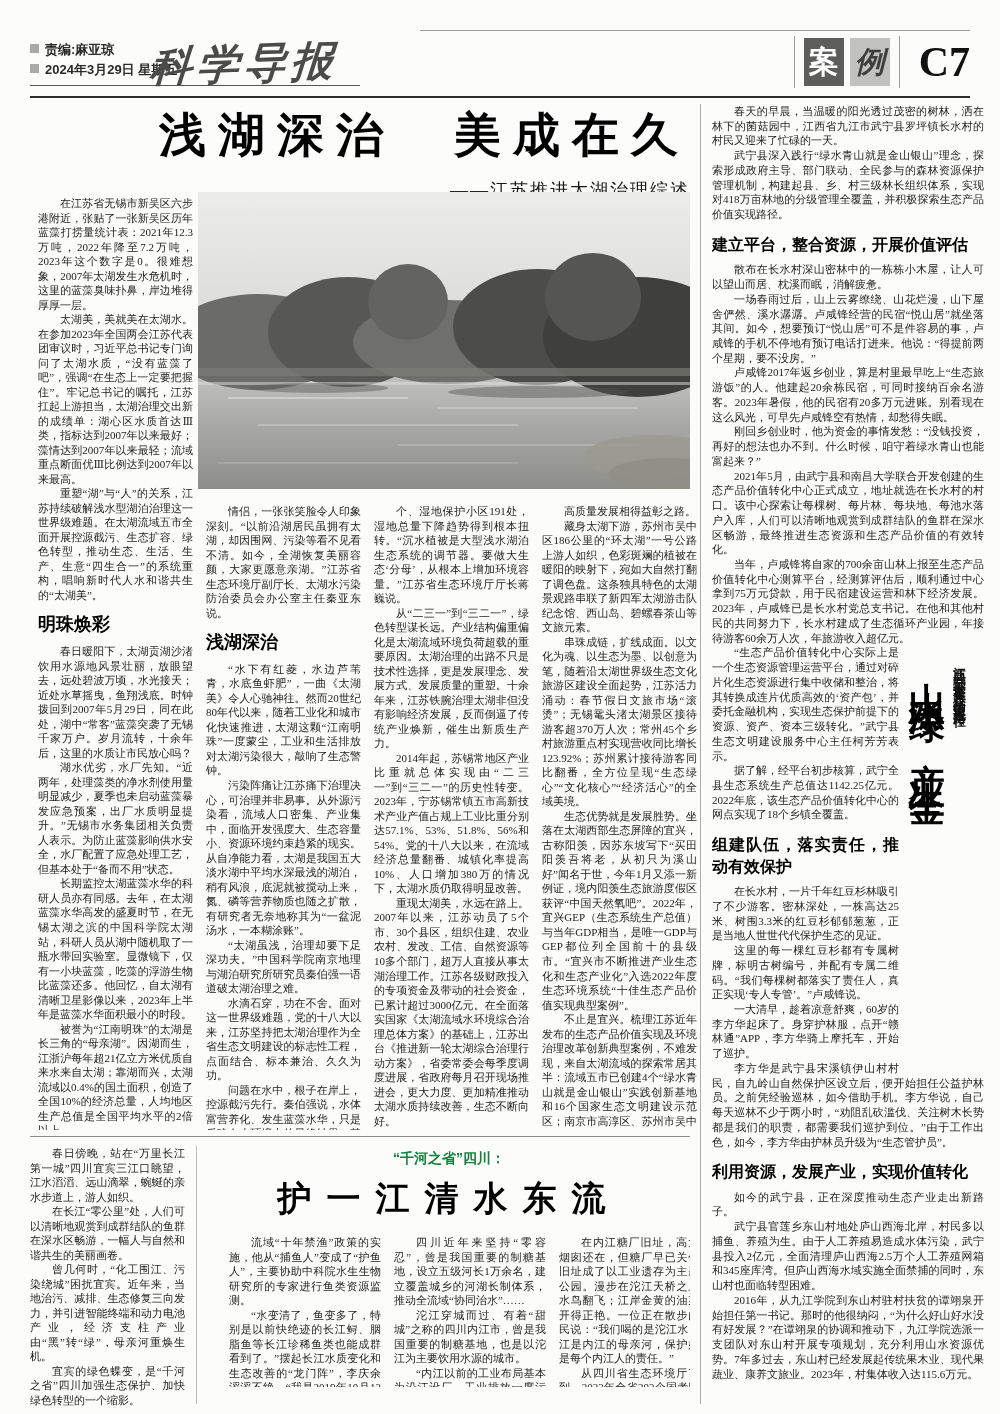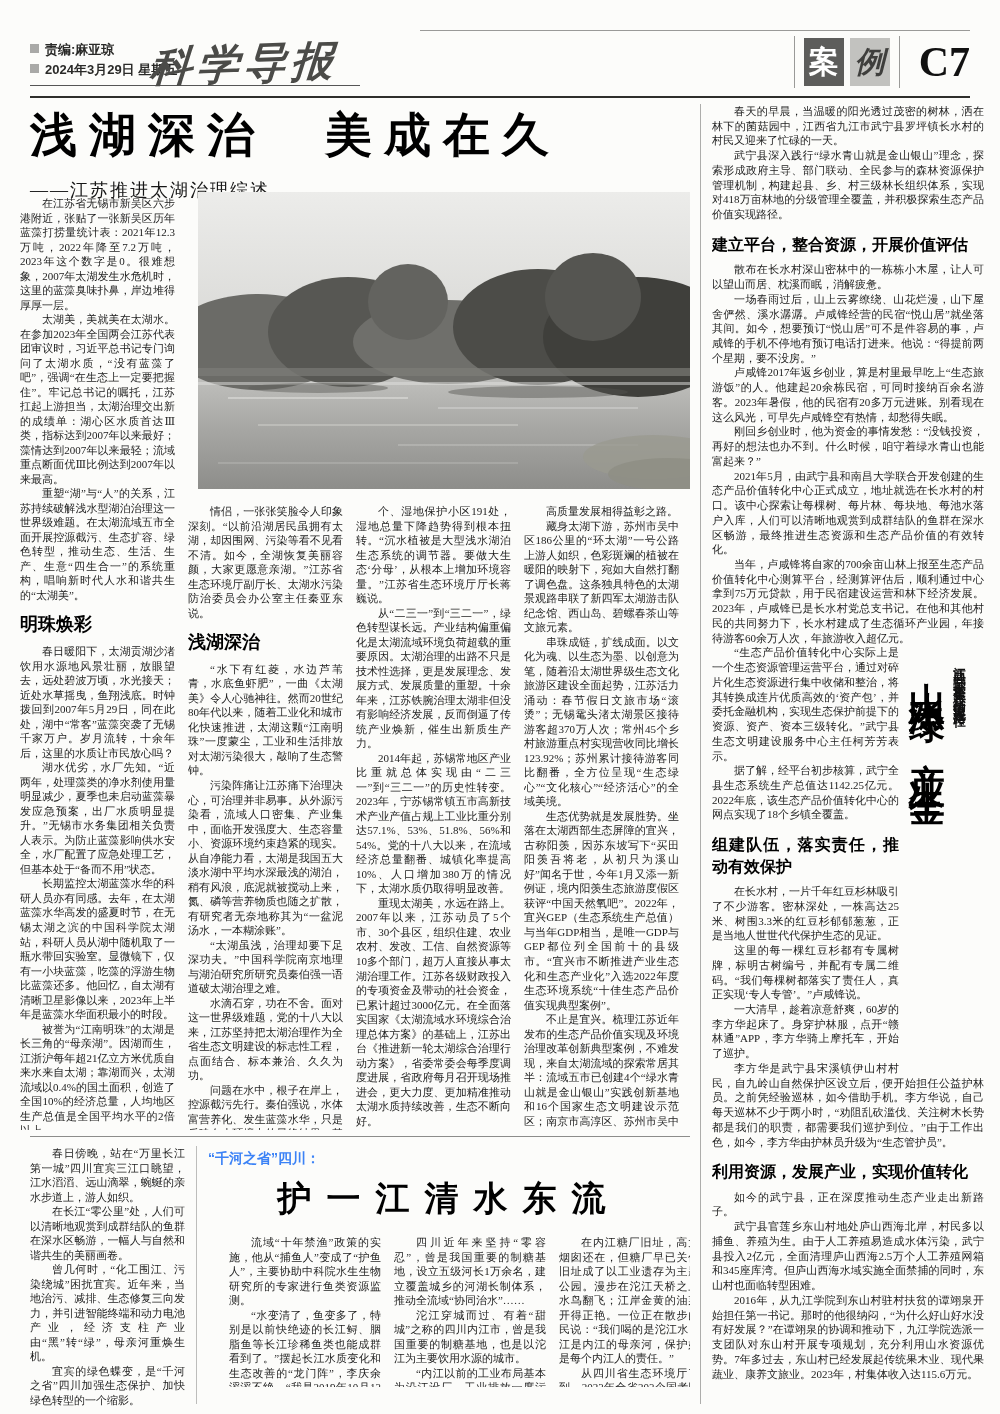--- a/index.html
+++ b/index.html
@@ -18,26 +18,26 @@
             letter-spacing:5px;transform:rotate(-2deg) skewX(-6deg);}
   .page-tag{position:absolute;right:30px;top:36px;display:flex;align-items:center;height:52px;}
   .tag-vline{width:1px;height:52px;background:#9a9a98;margin:0 9px;}
   .tag-box{width:40px;height:48px;display:flex;align-items:center;justify-content:center;
            font-size:30px;font-weight:700;}
   .tag-box.dark{background:#5d5d5b;color:#ffffff;font-family:"Liberation Sans",sans-serif;margin-right:6px;}
   .tag-box.light{background:#c2c2bf;color:#3f3f3d;font-family:"DejaVu Serif",serif;font-style:italic;}
   .page-no{font-family:"Liberation Serif",serif;font-weight:700;font-size:42px;color:#111;margin-left:10px;}
 
   
-  .main-head{position:absolute;left:30px;top:104px;width:660px;text-align:left;}
+  .main-head{position:absolute;left:30px;top:104px;width:660px;text-align:right;}
   .main-head h1{margin:0;font-family:"Liberation Sans","DejaVu Sans",sans-serif;font-weight:900;
                 font-size:47px;letter-spacing:12px;color:#000;}
   .main-sub{margin-top:11px;font-size:18px;letter-spacing:2px;color:#161616;}
 
-  .main-cols{position:absolute;left:20px;top:196px;width:660px;height:934px;display:flex;gap:13px;}
+  .main-cols{position:absolute;left:38px;top:196px;width:660px;height:934px;display:flex;gap:13px;}
   .mcol{width:155px;flex:none;overflow:hidden;font-size:11px;line-height:1.32;text-align:justify;}
   .mcol.under-photo{padding-top:308px;}
   .para{margin:0;text-indent:2em;}
   .colhead{font-family:"Liberation Sans","DejaVu Sans",sans-serif;font-weight:700;
            font-size:18px;color:#000;margin:11px 0 7px 0;text-indent:0;}
 
   .photo-wrap{position:absolute;left:198px;top:192px;width:492px;height:297px;overflow:hidden;}
   .photo-wrap svg{display:block;}
 
   
@@ -52,22 +52,22 @@
   .vert-head{float:right;width:76px;height:402px;margin:8px 0 8px 9px;display:flex;flex-direction:row;}
   .vh-big{writing-mode:vertical-rl;font-family:"Liberation Sans","DejaVu Sans",sans-serif;
           font-weight:900;font-size:36px;line-height:1.05;letter-spacing:9px;color:#000;}
   .vh-sub{writing-mode:vertical-rl;font-family:"Liberation Sans",sans-serif;font-weight:700;
           font-size:12.5px;letter-spacing:3px;color:#111;margin-left:5px;padding-top:4px;}
 
   
   .bot-col1{position:absolute;left:30px;top:1146px;width:155px;height:260px;overflow:hidden;
             font-size:11px;line-height:1.32;text-align:justify;}
   .bot-right{position:absolute;left:208px;top:1146px;width:482px;height:260px;}
-  .bot-kicker{text-align:left;font-family:"Liberation Sans",sans-serif;font-weight:700;
-              font-size:14px;color:#3b82f6;margin-top:4px;}
+  .bot-kicker{text-align:center;font-family:"Liberation Sans",sans-serif;font-weight:700;
+              font-size:14px;color:#15803d;margin-top:4px;}
   .bot-headline{text-align:center;font-family:"Liberation Sans","DejaVu Sans",sans-serif;
                 font-weight:900;font-size:34px;letter-spacing:15px;color:#000;margin-top:8px;}
   .bot-cols{display:flex;gap:13px;margin-top:13px;height:152px;overflow:hidden;margin-left:21px;}
   .bcol{width:152px;flex:none;overflow:hidden;font-size:11px;line-height:1.32;text-align:justify;}
 </style>
 </head>
 <body>
 
 <div id="page">
 

